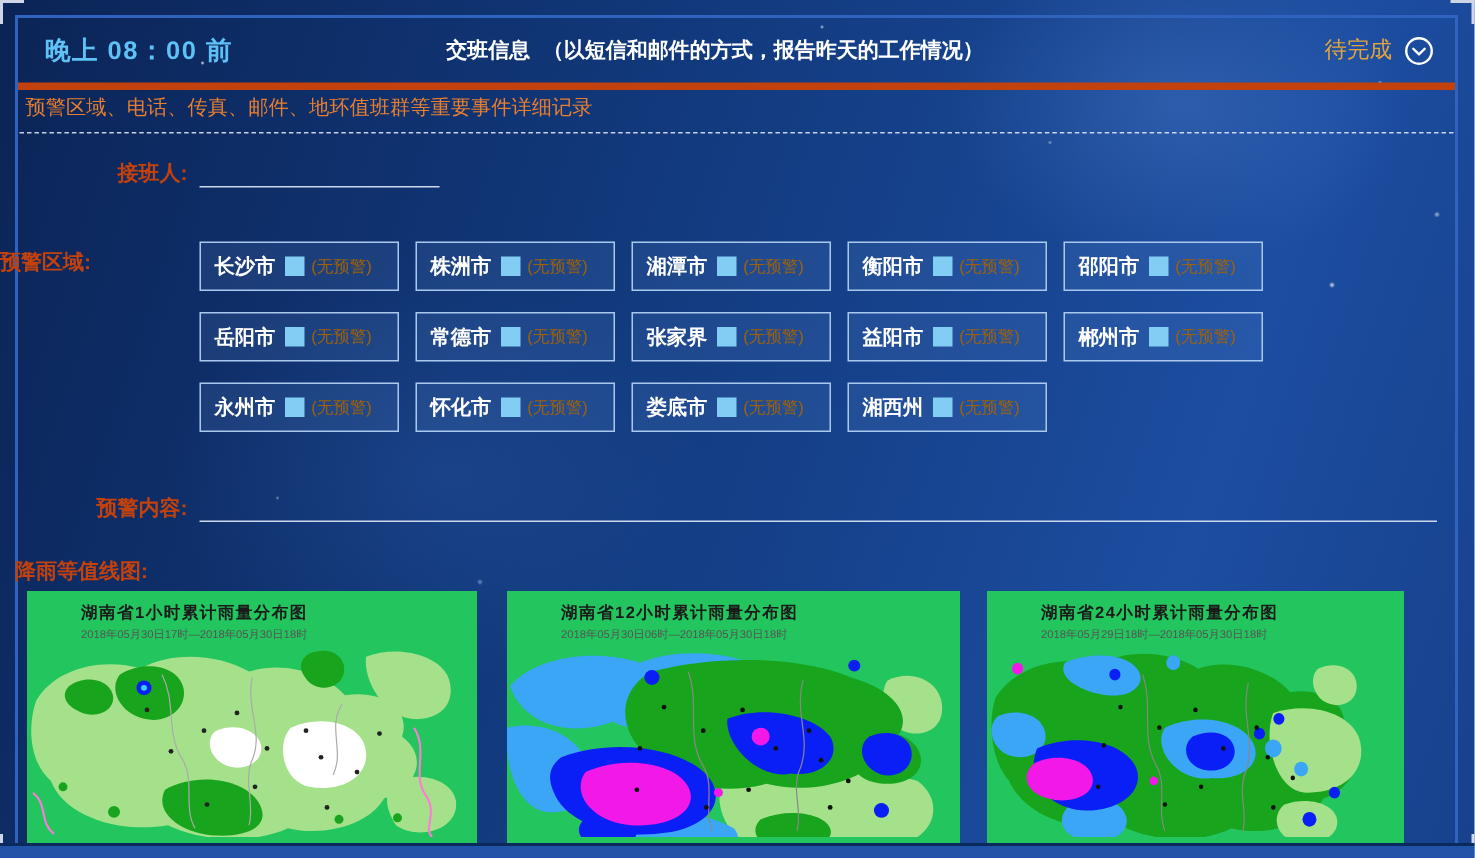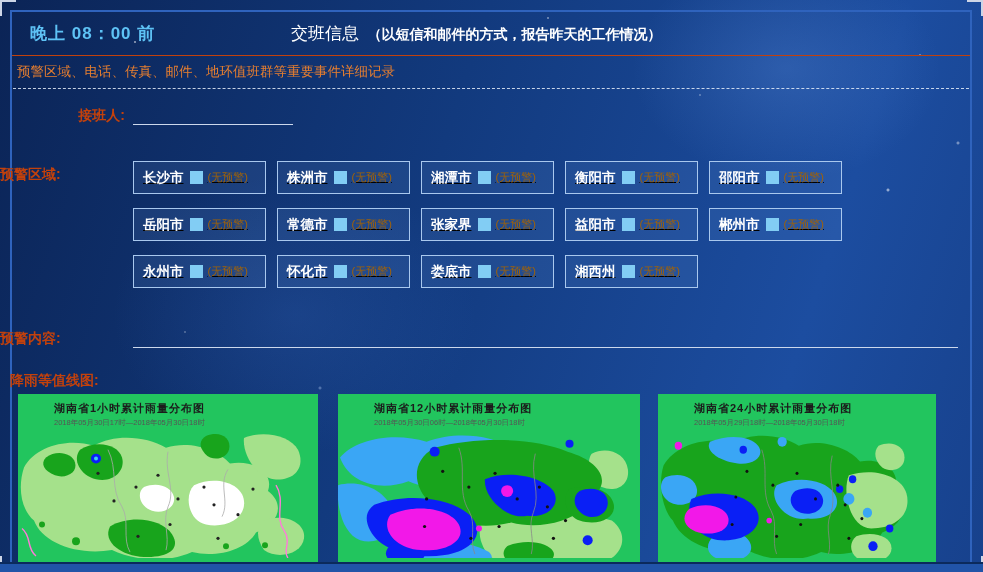--- a/index.html
+++ b/index.html
@@ -20,48 +20,48 @@
       linear-gradient(108deg,#0b2456 0%,#123a7e 42%,#1c4da0 78%,#17418c 100%);
   }
   
   .frame{position:absolute;left:10px;top:10px;right:11px;bottom:7px;border:2px solid #2f63bd;pointer-events:none;}
   .corner{position:absolute;width:14px;height:14px;pointer-events:none;}
   .corner.tl{left:0;top:0;border-left:2px solid #cdd5e6;border-top:2px solid #cdd5e6;}
   .corner.tr{right:0;top:0;border-right:2px solid #cdd5e6;border-top:2px solid #cdd5e6;}
   .corner.bl{left:0;bottom:0;border-left:2px solid #cdd5e6;border-bottom:2px solid #cdd5e6;}
   .corner.br{right:0;bottom:0;border-right:2px solid #cdd5e6;border-bottom:2px solid #cdd5e6;}
   
-  .header{position:absolute;left:12px;top:12px;right:13px;height:43px;border-bottom:1px solid #c2410c;}
+  .header{position:absolute;left:12px;top:12px;right:13px;height:43px;border-bottom:5px solid #c2410c;}
   .time{position:absolute;left:18px;top:0;line-height:43px;font-size:17px;font-weight:bold;color:#5ec2f5;letter-spacing:1px;}
   .title-group{position:absolute;left:50%;transform:translateX(-54%);top:0;line-height:43px;white-space:nowrap;color:#fff;}
-  .title{font-size:17px;font-weight:normal;}
+  .title{font-size:14px;font-weight:bold;}
   .subtitle{font-size:14px;margin-left:4px;font-weight:bold;}
   .status-group{position:absolute;right:14px;top:0;height:43px;display:flex;align-items:center;gap:8px;cursor:pointer;}
   .status-text{color:#e3a43b;font-size:15px;}
   .chev-icon{width:20px;height:20px;display:block;}
   
   .notice{position:absolute;left:13px;right:14px;top:56px;height:32px;line-height:32px;padding-left:4px;
     color:#e87f2f;font-size:13.5px;border-bottom:1px dashed rgba(230,238,250,.85);}
   
   .label{color:#c2410c;font-size:14px;font-weight:bold;}
   .row-receiver{position:absolute;left:0;top:104px;display:flex;align-items:flex-end;}
   .row-receiver .label{display:inline-block;width:125px;text-align:right;}
   .uline-input{background:transparent;border:none;border-bottom:1px solid #ccd8ec;outline:none;
     color:#fff;font-size:14px;height:20px;padding:0 4px;}
   .receiver-input{width:152px;margin-left:8px;}
   .area-label{position:absolute;left:0;top:166px;width:125px;text-align:left;}
   .city-rows{position:absolute;left:133px;top:161px;right:20px;}
-  .city-row{display:flex;gap:11px;margin-bottom:14px;text-decoration:underline;}
+  .city-row{display:flex;gap:11px;margin-bottom:14px;}
   .city-box{width:133px;height:33px;box-sizing:border-box;border:1px solid #a9c8ee;
     background:rgba(120,170,240,.12);display:flex;align-items:center;padding-left:9px;cursor:pointer;}
   .city-name{color:#fff;font-size:13.5px;font-weight:bold;}
   .city-checkbox{width:13px;height:13px;background:#82cdf4;margin:0 5px 0 6px;flex:none;}
   .city-status{color:#a16207;font-size:11px;}
   .row-content{position:absolute;left:0;top:327px;right:25px;display:flex;align-items:flex-end;}
-  .row-content .label{display:inline-block;width:125px;text-align:left;flex:none;}
+  .row-content .label{display:inline-block;width:125px;text-align:right;flex:none;}
   .content-input{flex:1;margin-left:8px;}
   .rain-label{position:absolute;left:10px;top:372px;}
   
   .maps{position:absolute;left:18px;top:394px;width:940px;height:169px;overflow:hidden;}
   .map-panel{position:absolute;top:0;height:213px;background:#22c55e;overflow:hidden;cursor:pointer;}
   .map-panel.m1{left:0;width:300px;}
   .map-panel.m2{left:320px;width:302px;}
   .map-panel.m3{left:640px;width:278px;}
   .map-title{font-size:11px;font-weight:bold;color:#1b1b1b;margin:7px 0 0 36px;letter-spacing:1px;}
   .map-subtitle{font-size:7.5px;color:#555;margin:2px 0 0 36px;}
@@ -77,20 +77,27 @@
 <div class="corner tr"></div>
 <div class="corner bl"></div>
 <div class="corner br"></div>
 <div class="frame"></div>
 
 <div class="header">
   <span class="time">晚上 08：00 前</span>
   <span class="title-group">
     <span class="title">交班信息</span>
     <span class="subtitle">（以短信和邮件的方式，报告昨天的工作情况）</span>
+  </span>
+  <span class="status-group">
+    <span class="status-text">待完成</span>
+    <svg class="chev-icon" viewBox="0 0 20 20">
+      <circle cx="10" cy="10" r="8.5" fill="none" stroke="#ffffff" stroke-width="1.6"></circle>
+      <polyline points="6.2,8.5 10,12.2 13.8,8.5" fill="none" stroke="#ffffff" stroke-width="1.6" stroke-linecap="round" stroke-linejoin="round"></polyline>
+    </svg>
   </span>
 </div>
 
 <div class="notice">预警区域、电话、传真、邮件、地环值班群等重要事件详细记录</div>
 
 <div class="row-receiver">
   <span class="label">接班人:</span>
   <input class="uline-input receiver-input" type="text" value="" style="">
 </div>
 

